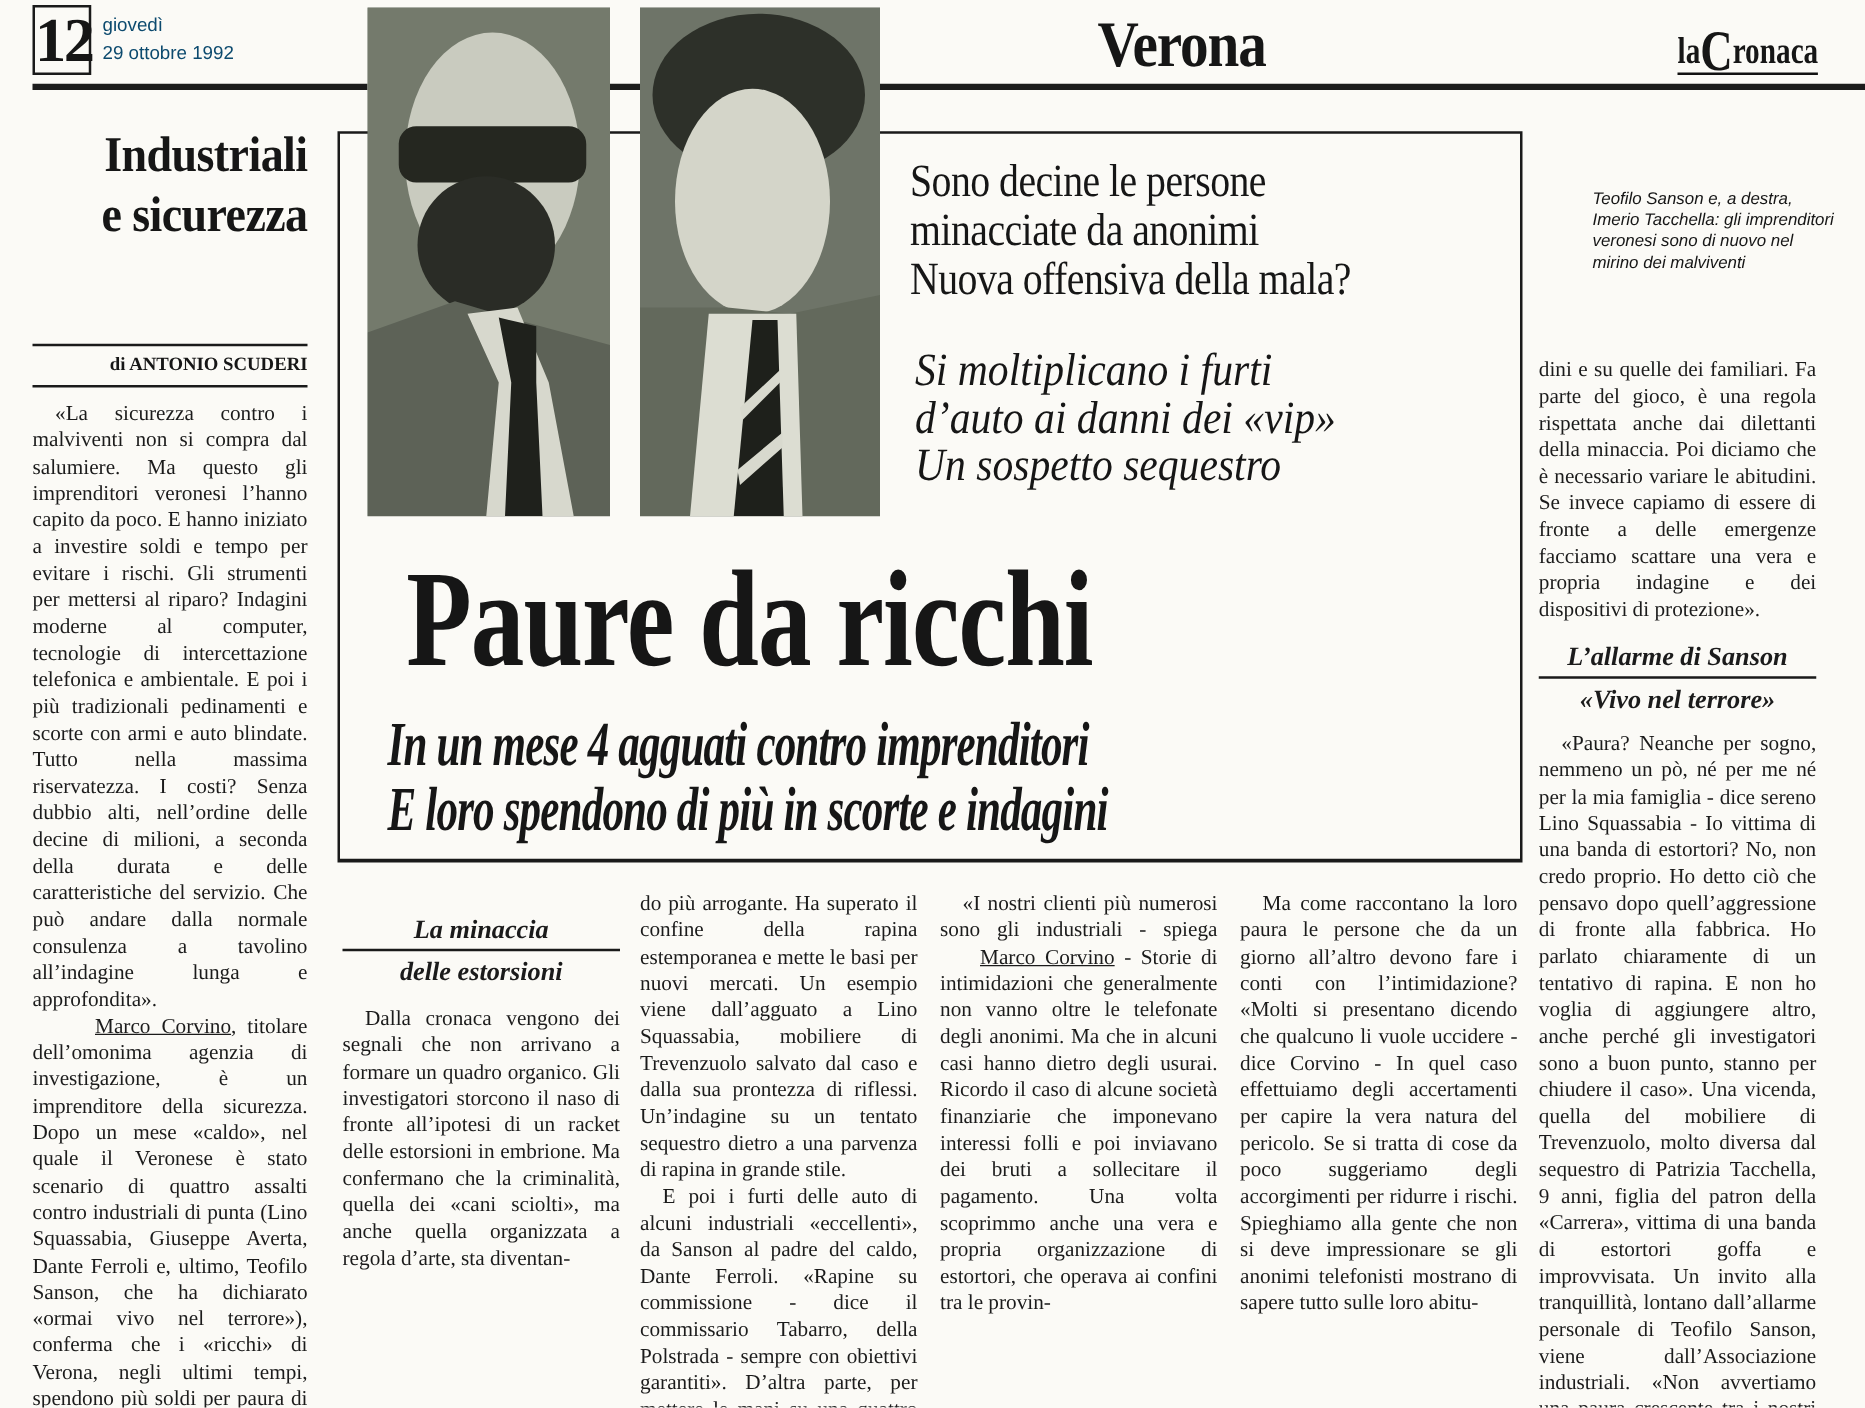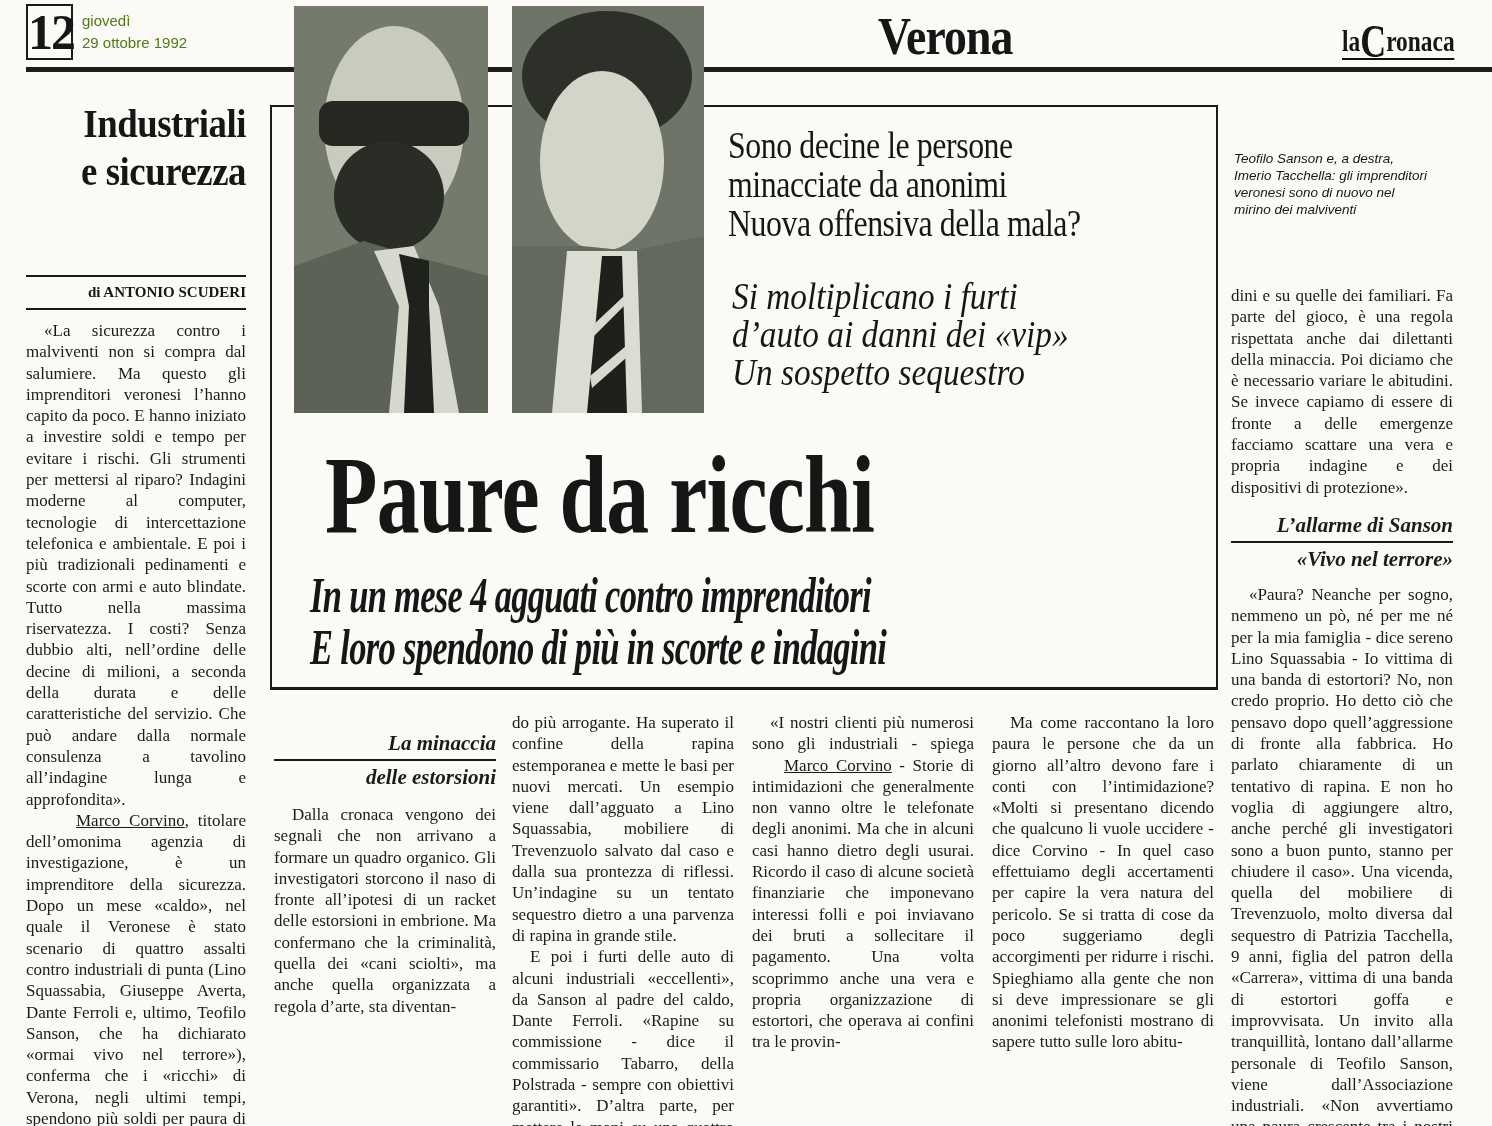--- a/index.html
+++ b/index.html
@@ -2,21 +2,21 @@
 <html><head>
 <meta charset="utf-8">
 <style>
   * { box-sizing: border-box; margin: 0; padding: 0; }
   html, body { width: 1492px; height: 1126px; background: #fbfaf6; overflow: hidden; }
   body { position: relative; font-family: "DejaVu Serif", serif; color: #161616; }
   .abs { position: absolute; }
 
   
   .page-num { left: 26px; top: 4px; width: 47px; height: 56px; border: 2px solid #1a1a1a; font-family: "Liberation Serif", serif; font-weight: bold; font-size: 50px; line-height: 52px; text-align: right; letter-spacing: -2px; }
-  .date { left: 82px; top: 10px; font-family: "Liberation Sans", sans-serif; font-size: 15px; line-height: 22px; color: #4d7c0f; }
+  .date { left: 82px; top: 10px; font-family: "Liberation Sans", sans-serif; font-size: 15px; line-height: 22px; color: #0c4a6e; }
   .section-title { left: 878px; top: 8px; font-family: "Liberation Serif", serif; font-weight: bold; font-size: 52px; line-height: 58px; transform: scaleX(0.88); transform-origin: left top; letter-spacing: -1px; }
   .paper-logo { left: 1342px; top: 24px; font-family: "Liberation Serif", serif; font-weight: bold; font-size: 30px; line-height: 34px; border-bottom: 2px solid #111; transform: scaleX(0.78); transform-origin: left top; }
   .paper-logo .big-c { font-size: 46px; line-height: 30px; vertical-align: -6px; }
   .rule-top { top: 67px; height: 5px; background: #1c1c1c; }
 
   
   .kicker { left: 30px; top: 100px; width: 216px; text-align: right; font-family: "Liberation Serif", serif; font-weight: bold; font-size: 40px; line-height: 48px; transform: scaleX(0.92); transform-origin: right top; letter-spacing: -0.5px; }
   .rule-byline { left: 26px; top: 275px; width: 220px; height: 2px; background: #1a1a1a; }
   .byline { left: 26px; top: 284px; width: 220px; text-align: right; font-family: "Liberation Serif", serif; font-weight: bold; font-size: 15px; }
   .rule-byline2 { left: 26px; top: 308px; width: 220px; height: 2px; background: #1a1a1a; }
@@ -31,23 +31,23 @@
   .photo { background: #6f7468; overflow: hidden; }
   .photo svg { width: 100%; height: 100%; display: block; }
 
   
   .hl-box { left: 270px; top: 105px; width: 948px; height: 585px; border: 2px solid #1a1a1a; border-bottom-width: 3px; }
   .deck1 { left: 728px; top: 126px; font-family: "Liberation Serif", serif; font-size: 37px; line-height: 39px; transform: scaleX(0.86); transform-origin: left top; white-space: nowrap; letter-spacing: -0.5px; }
   .deck2 { left: 732px; top: 278px; font-family: "Liberation Serif", serif; font-style: italic; font-size: 37px; line-height: 38px; transform: scaleX(0.9); transform-origin: left top; white-space: nowrap; }
   .headline { left: 325px; top: 440px; font-family: "Liberation Serif", serif; font-weight: bold; font-size: 110px; line-height: 110px; transform: scaleX(0.78); transform-origin: left top; white-space: nowrap; letter-spacing: -1px; }
   .subhead { left: 310px; font-family: "Liberation Serif", serif; font-weight: bold; font-style: italic; font-size: 50px; line-height: 50px; transform: scaleX(0.69); transform-origin: left top; white-space: nowrap; letter-spacing: -1px; }
 
-  .caption { left: 1234px; top: 150px; width: 200px; font-family: "Liberation Sans", sans-serif; font-style: italic; font-size: 13.5px; line-height: 17px; }
+  .caption { left: 1274px; top: 150px; width: 200px; font-family: "Liberation Sans", sans-serif; font-style: italic; font-size: 13.5px; line-height: 17px; }
 
-  .crosshead { text-align: right; font-family: "Liberation Serif", serif; font-weight: bold; font-style: italic; font-size: 21px; line-height: 26px; }
+  .crosshead { text-align: center; font-family: "Liberation Serif", serif; font-weight: bold; font-style: italic; font-size: 21px; line-height: 26px; }
   .crosshead-rule { height: 2px; background: #1a1a1a; }
 </style>
 </head>
 <body>
 
 <div class="abs page-num">12</div>
 <div class="abs date">
   <div>giovedì</div>
   <div>29 ottobre 1992</div>
 </div>

